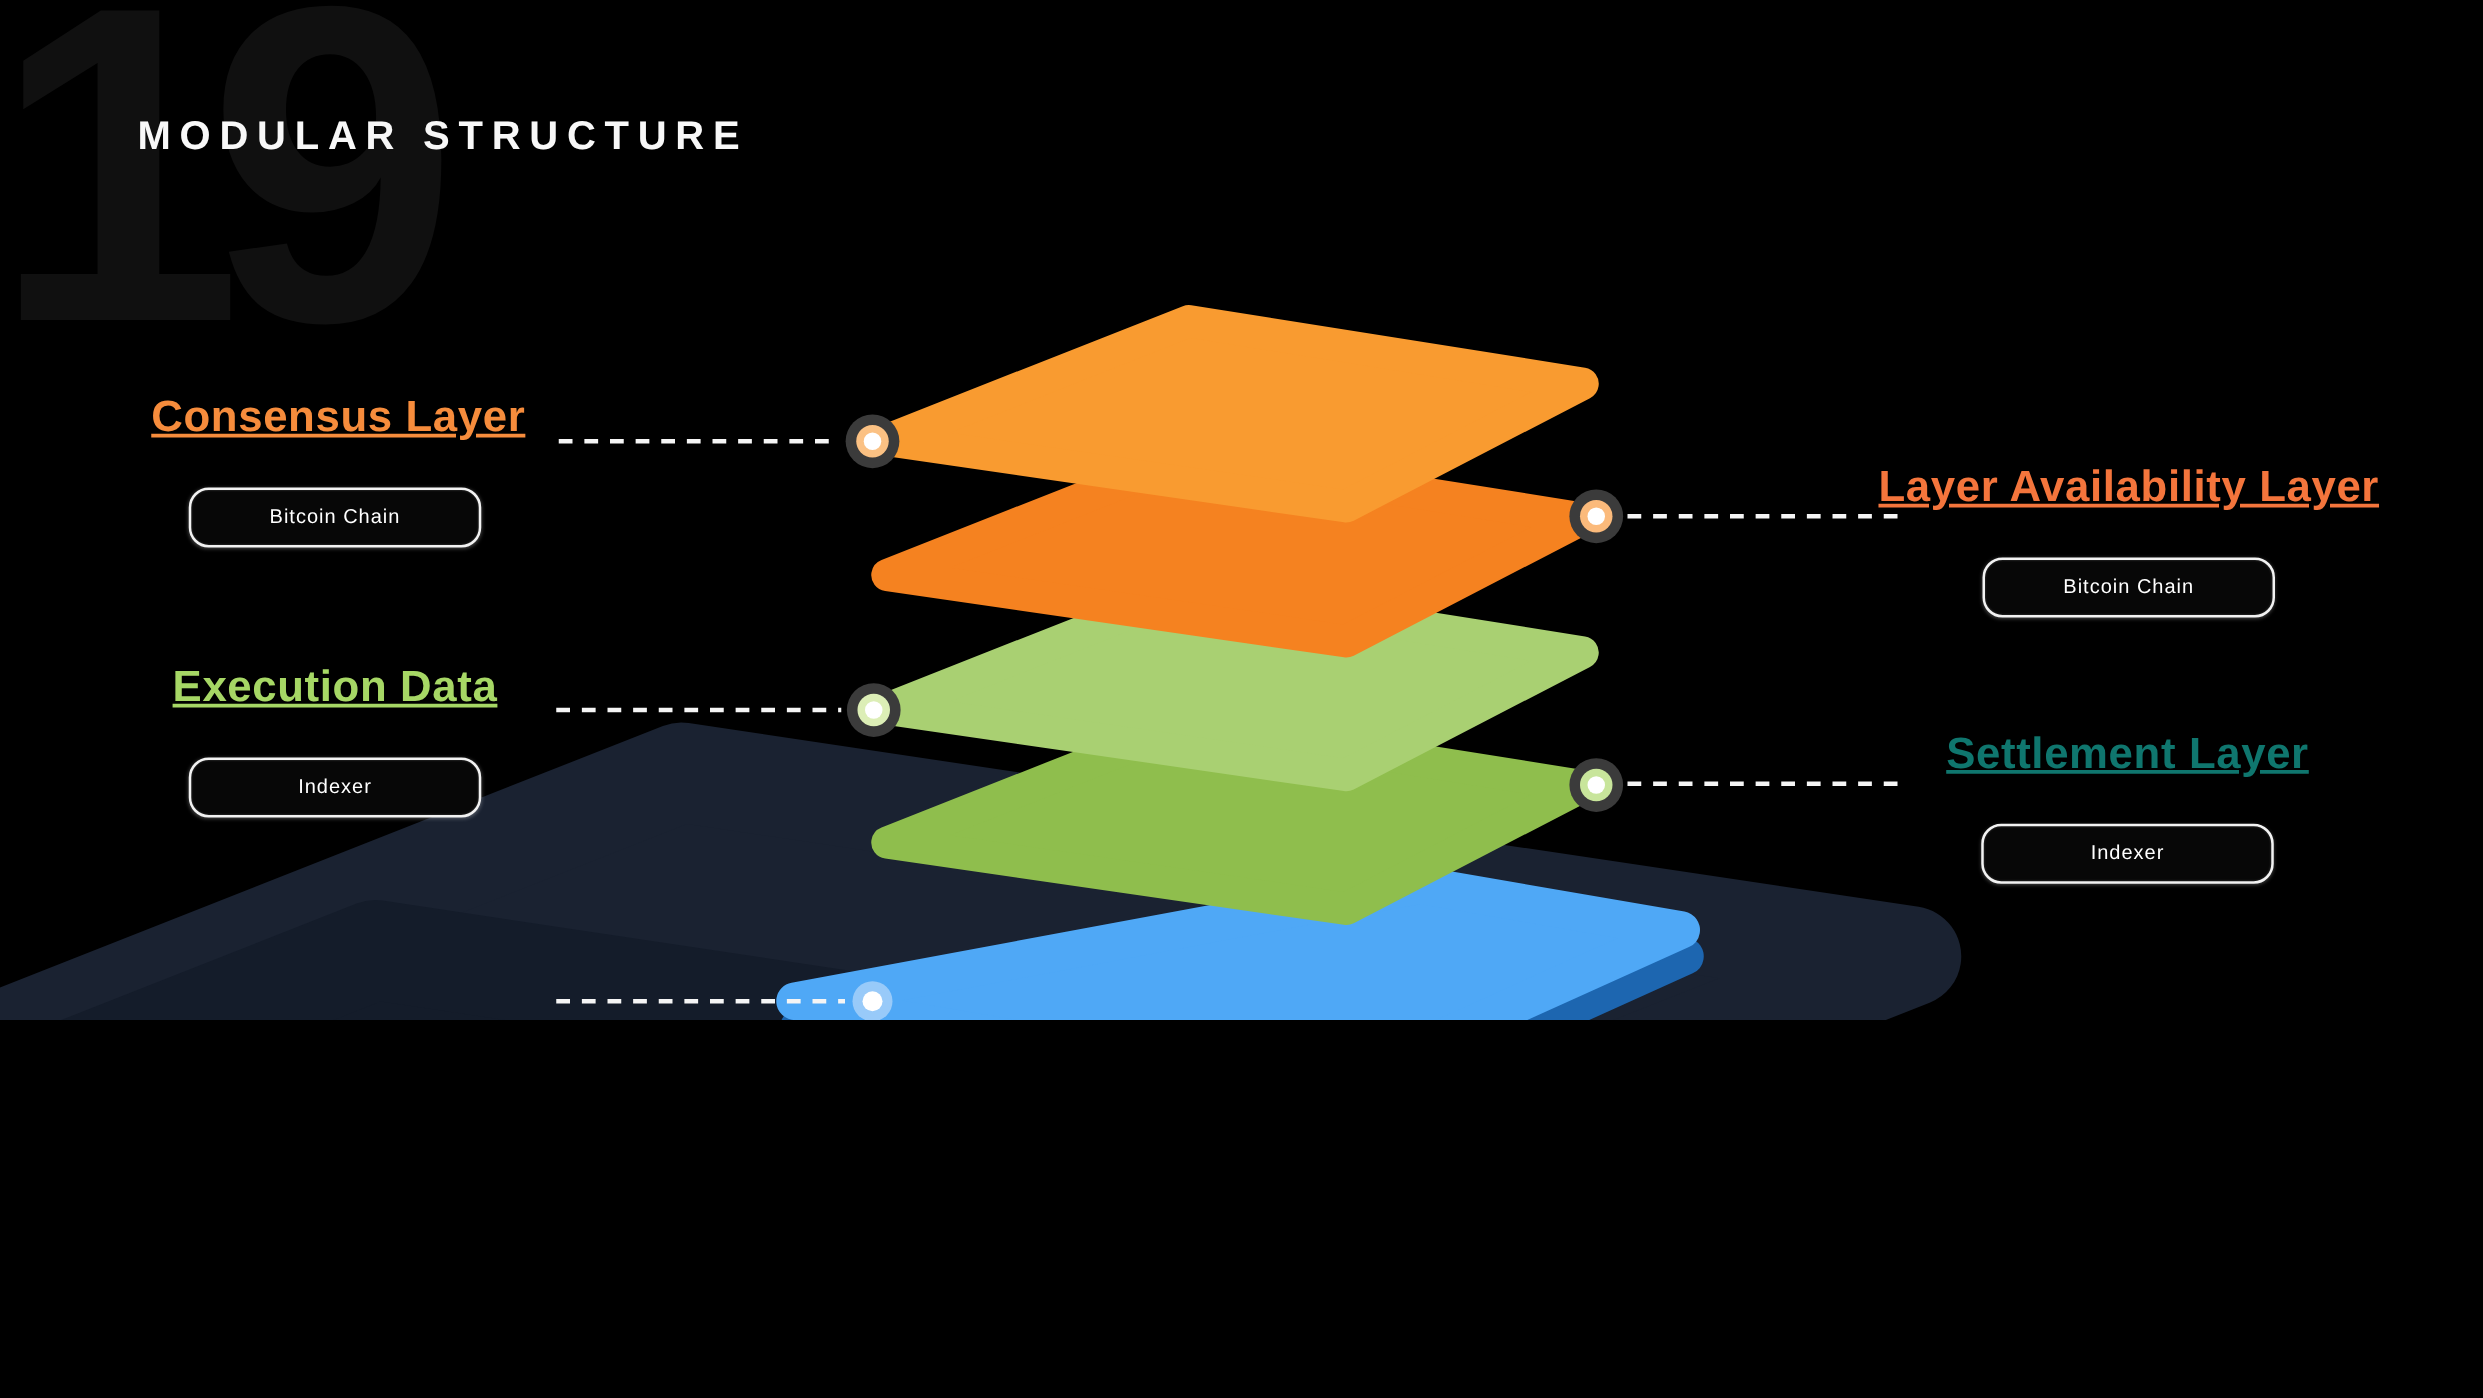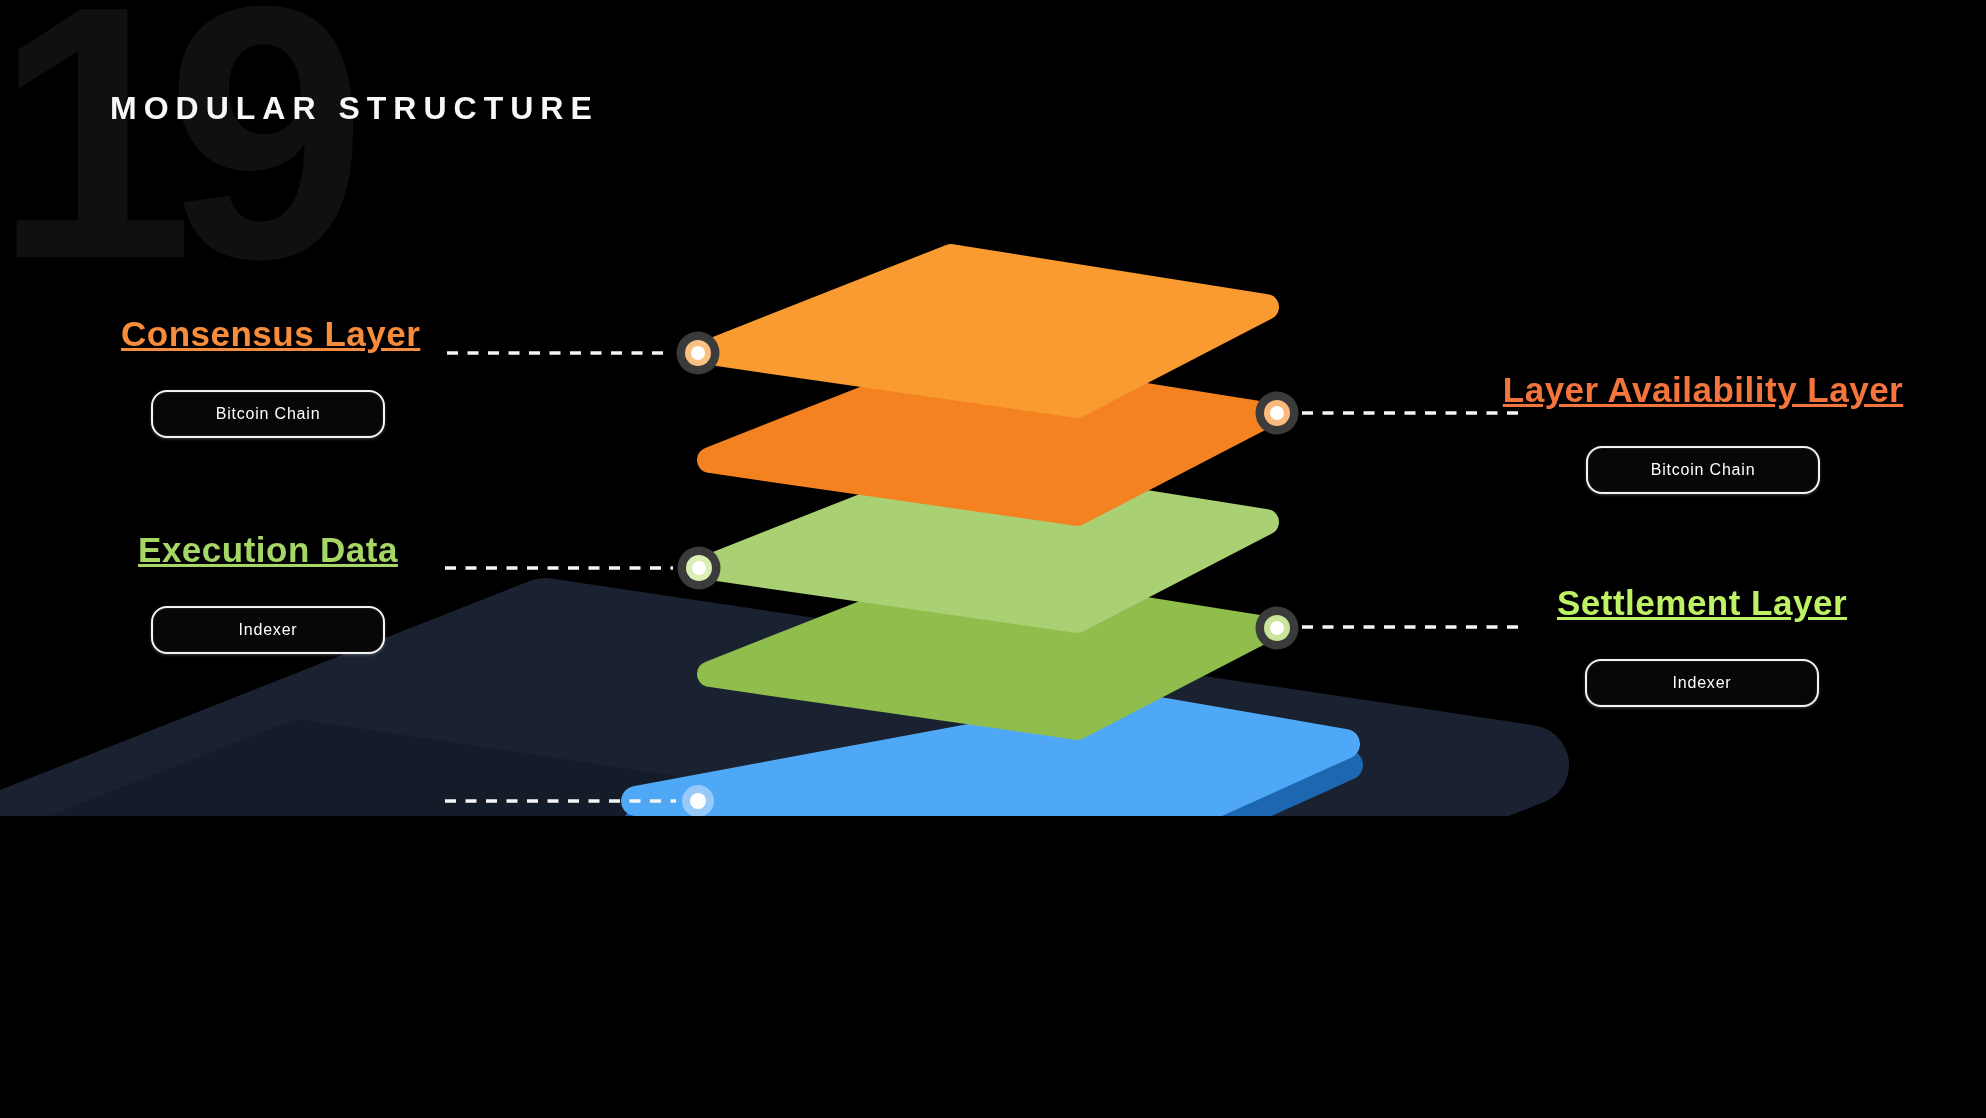--- a/index.html
+++ b/index.html
@@ -111,18 +111,18 @@
     <div class="callout-title" style="color: rgb(244, 117, 60);">Layer Availability Layer</div>
     <div class="badge" style="color: rgb(255, 255, 255); background-color: rgb(7, 7, 7);">Bitcoin Chain</div>
   </div>
 
   <div class="callout" style="left:105px;top:512px;width:326px">
     <div class="callout-title" style="color: rgb(166, 215, 101);">Execution Data</div>
     <div class="badge" style="color: rgb(255, 255, 255); background-color: rgb(7, 7, 7);">Indexer</div>
   </div>
 
   <div class="callout" style="left:1528px;top:565px;width:348px">
-    <div class="callout-title" style="color: #bef264;">Settlement Layer</div>
+    <div class="callout-title" style="color: #0f766e;">Settlement Layer</div>
     <div class="badge" style="color: rgb(255, 255, 255); background-color: rgb(7, 7, 7);">Indexer</div>
   </div>
 
 
 </div>
 
 </body></html>

